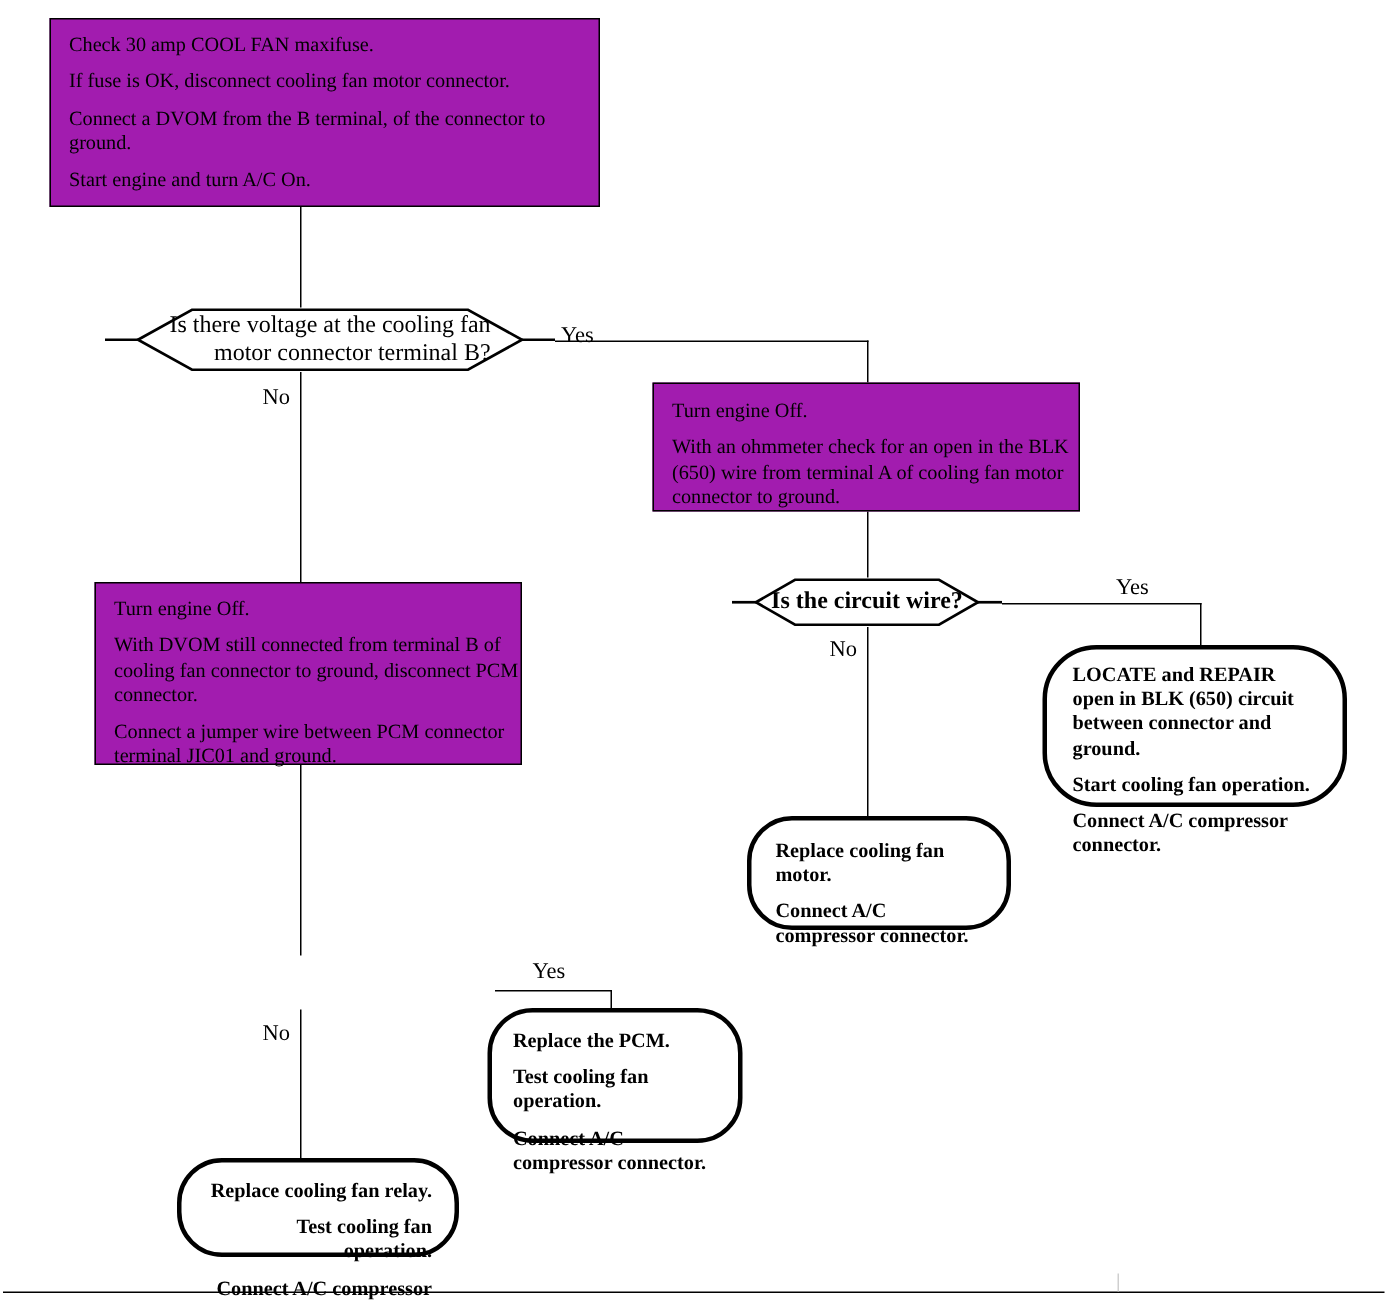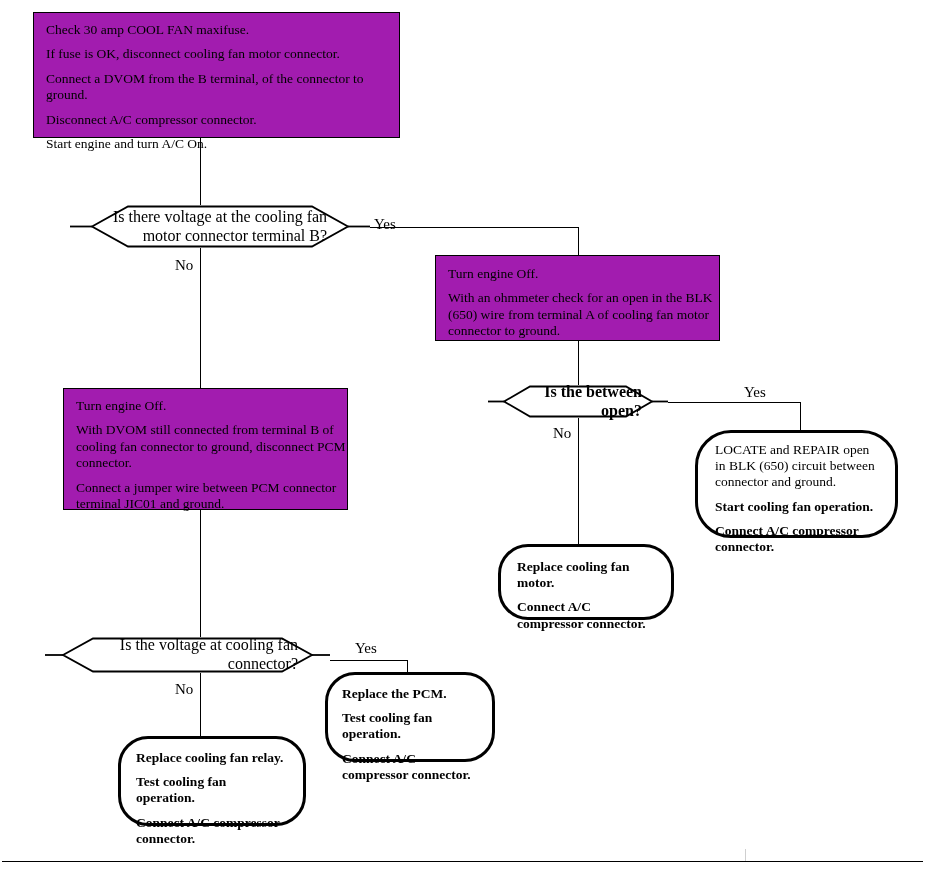--- a/index.html
+++ b/index.html
@@ -43,21 +43,21 @@
     padding: 11px 16px 10px 16px;
   }
   .term .ln {
     font-size: 13.5px;
     line-height: 1.2;
     margin: 0 0 8px 0;
     font-weight: 600;
     white-space: pre-line;
   }
   .term .ln:last-child { margin-bottom: 0; }
-  .term .ln.strong { font-weight: 400; }
+  .term .ln.strong { font-weight: 700; }
 
   
   .hex {
     position: absolute;
     box-sizing: border-box;
   }
   .hex svg { position: absolute; left: 0; top: 0; overflow: visible; }
   .hex .hexlabel {
     position: absolute;
     left: 0; right: 0; top: 0; bottom: 0;
@@ -135,21 +135,20 @@
   <div class="edgelabel" style="left:744px; top:385px;">Yes</div>
   <div class="edgelabel" style="left:553px; top:426px;">No</div>
 
   <div class="edgelabel" style="left:355px; top:641px;">Yes</div>
   <div class="edgelabel" style="left:175px; top:682px;">No</div>
 
   <div class="proc" style="left:33px; top:12px; width:367px; height:126px;">
     <p class="ln">Check 30 amp COOL FAN maxifuse.</p>
     <p class="ln">If fuse is OK, disconnect cooling fan motor connector.</p>
     <p class="ln">Connect a DVOM from the B terminal, of the connector to ground.</p>
-    <p class="ln">Disconnect A/C compressor connector.</p>
     <p class="ln">Start engine and turn A/C On.</p>
   </div>
 
   <div class="hex" style="left:70px; top:205px; width:300px; height:43px;">
     <svg width="300" height="43" viewBox="0 0 300 43">
       <polygon points="22,21.5 58,1.5 242,1.5 278,21.5 242,41.5 58,41.5" fill="#ffffff" stroke="#000000" stroke-width="1.8"></polygon>
       <polyline points="22,21.5 0,21.5" fill="none" stroke="#000000" stroke-width="1.8"></polyline>
       <polyline points="278,21.5 300,21.5" fill="none" stroke="#000000" stroke-width="1.8"></polyline>
     </svg>
     <div class="hexlabel">Is there voltage at the cooling fan
@@ -160,56 +159,48 @@
     <p class="ln">Turn engine Off.</p>
     <p class="ln">With an ohmmeter check for an open in the BLK (650) wire from terminal A of cooling fan motor connector to ground.</p>
   </div>
 
   <div class="hex" style="left:488px; top:385px; width:180px; height:33px;">
     <svg width="180" height="33" viewBox="0 0 180 33">
       <polygon points="16,16.5 42,1.5 138,1.5 164,16.5 138,31.5 42,31.5" fill="#ffffff" stroke="#000000" stroke-width="1.8"></polygon>
       <polyline points="16,16.5 0,16.5" fill="none" stroke="#000000" stroke-width="1.8"></polyline>
       <polyline points="164,16.5 180,16.5" fill="none" stroke="#000000" stroke-width="1.8"></polyline>
     </svg>
-    <div class="hexlabel" style="padding:0 26px; font-weight:600;">Is the between open?</div>
+    <div class="hexlabel" style="padding:0 26px; font-weight:600;">Is the circuit wire?</div>
   </div>
 
   <div class="term" style="left:695px; top:430px; width:203px; height:108px; border-radius:36px; padding:9px 17px;">
     <p class="ln strong">LOCATE and REPAIR open in BLK (650) circuit between connector and ground.</p>
     <p class="ln">Start cooling fan operation.</p>
     <p class="ln">Connect A/C compressor connector.</p>
   </div>
 
   <div class="term" style="left:498px; top:544px; width:176px; height:76px; border-radius:30px; padding:12px 16px;">
     <p class="ln">Replace cooling fan motor.</p>
     <p class="ln">Connect A/C compressor connector.</p>
   </div>
 
   <div class="proc" style="left:63px; top:388px; width:285px; height:122px;">
     <p class="ln">Turn engine Off.</p>
     <p class="ln">With DVOM still connected from terminal B of cooling fan connector to ground, disconnect PCM connector.</p>
     <p class="ln">Connect a jumper wire between PCM connector terminal JIC01 and ground.</p>
   </div>
 
-  <div class="hex" style="left:45px; top:637px; width:285px; height:36px;">
-    <svg width="285" height="36" viewBox="0 0 285 36">
-      <polygon points="18,18 48,1.5 237,1.5 267,18 237,34.5 48,34.5" fill="#ffffff" stroke="#000000" stroke-width="1.8"></polygon>
-      <polyline points="18,18 0,18" fill="none" stroke="#000000" stroke-width="1.8"></polyline>
-      <polyline points="267,18 285,18" fill="none" stroke="#000000" stroke-width="1.8"></polyline>
-    </svg>
-    <div class="hexlabel" style="padding:0 32px;">Is the voltage at cooling fan connector?</div>
-  </div>
 
   <div class="term" style="left:325px; top:672px; width:170px; height:90px; border-radius:30px; padding:11px 14px;">
     <p class="ln">Replace the PCM.</p>
     <p class="ln">Test cooling fan operation.</p>
     <p class="ln">Connect A/C compressor connector.</p>
   </div>
 
-  <div class="term" style="left:118px; top:736px; width:188px; height:90px; border-radius:30px; padding:11px 15px;">
+  <div class="term" style="left:118px; top:772px; width:188px; height:66px; border-radius:30px; padding:11px 15px;text-align:right;">
     <p class="ln">Replace cooling fan relay.</p>
     <p class="ln">Test cooling fan operation.</p>
     <p class="ln">Connect A/C compressor connector.</p>
   </div>
 
   <div class="pagerule" style="left:2px; top:861px; width:921px;"></div>
   <div class="pagetick" style="left:745px; top:849px; height:12px;"></div>
 
 </div>
 

